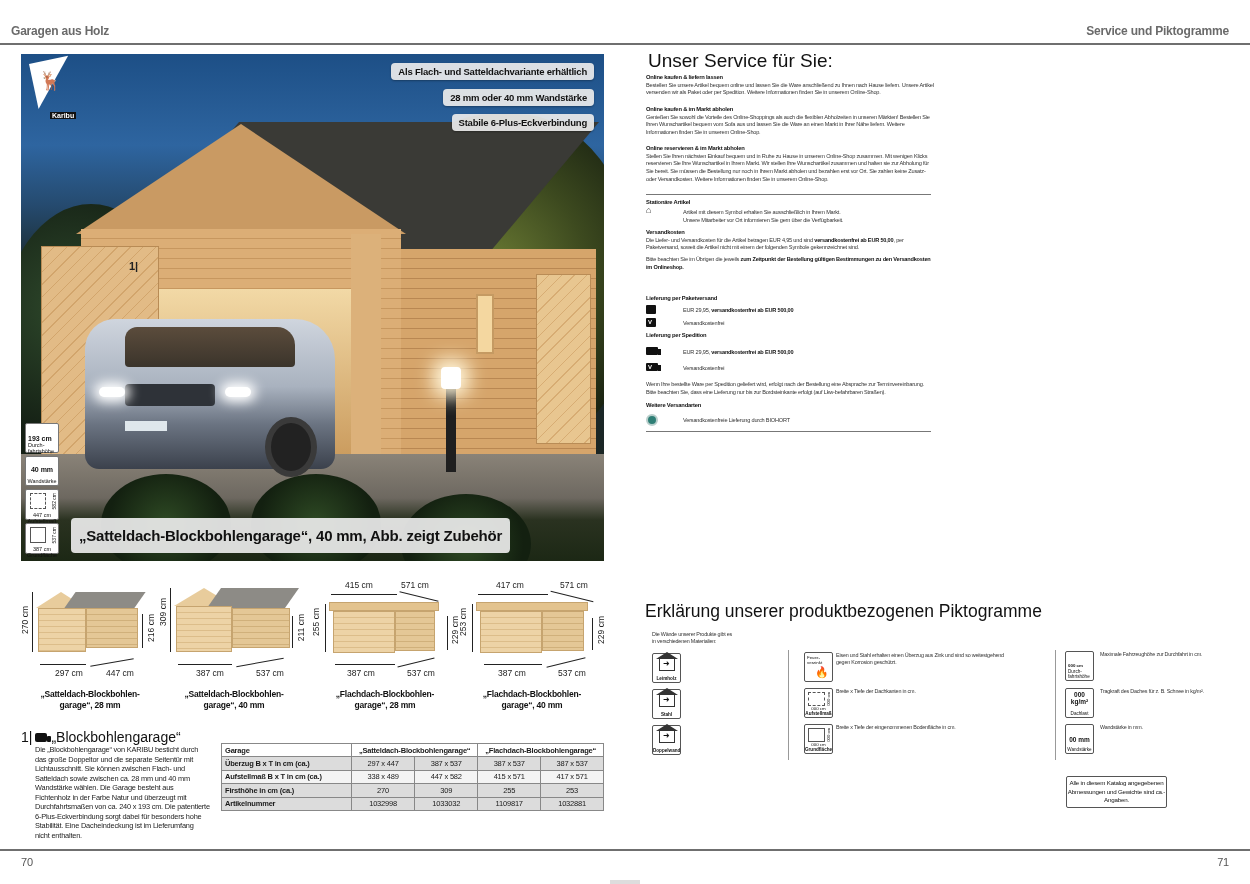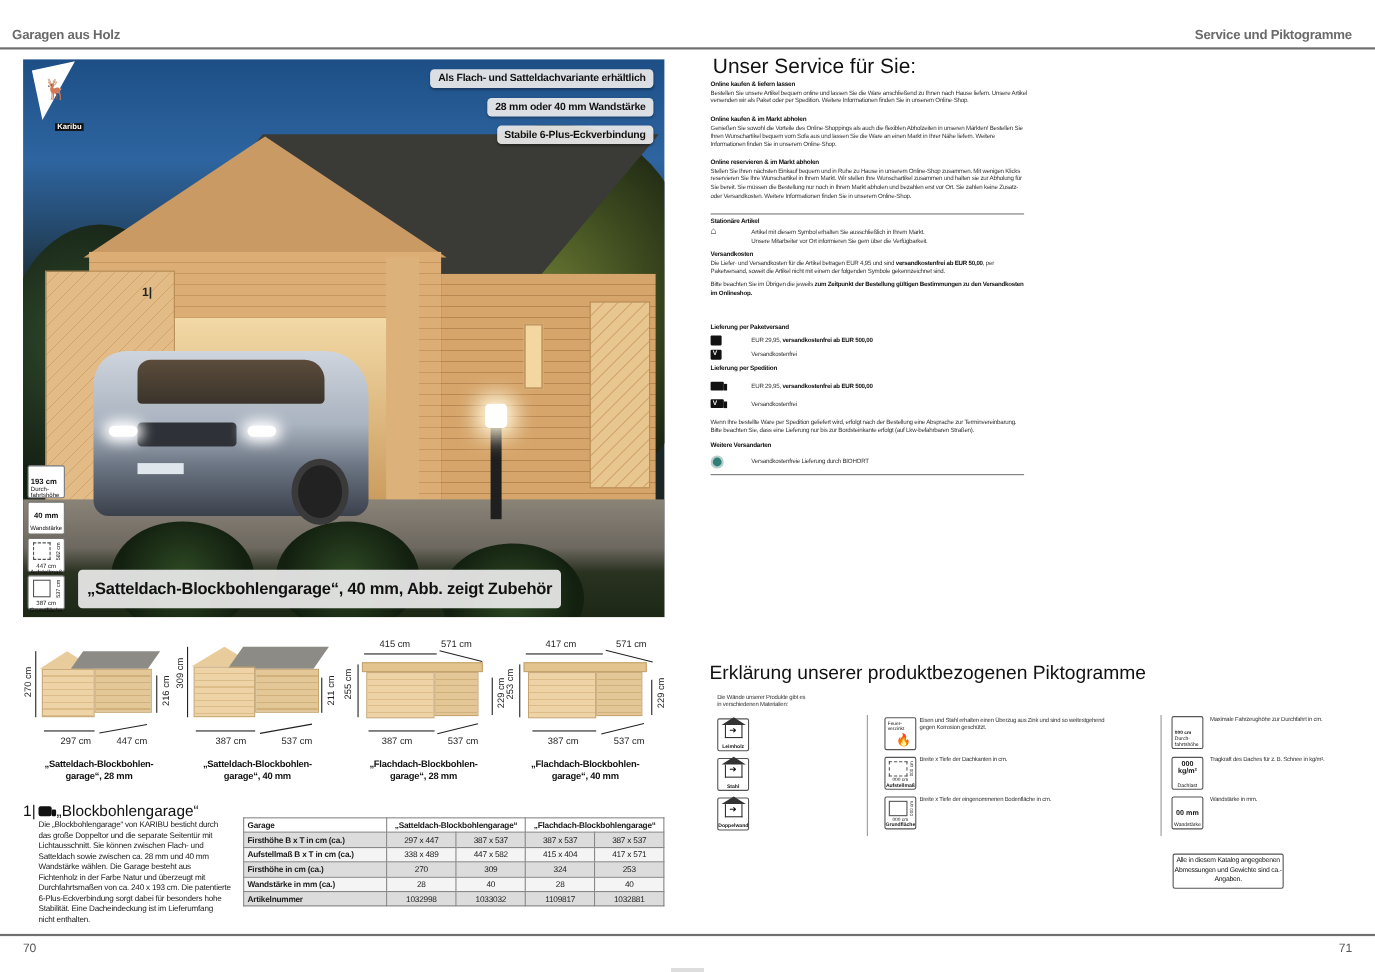--- a/index.html
+++ b/index.html
@@ -300,46 +300,39 @@
 <div class="desc-text cond">Die „Blockbohlengarage“ von KARIBU  besticht durch das große Doppeltor und die separate Seitentür mit Lichtausschnitt. Sie können zwischen Flach- und Satteldach sowie zwischen ca. 28 mm und 40 mm Wandstärke wählen. Die Garage besteht aus Fichtenholz in der Farbe Natur und überzeugt mit Durchfahrtsmaßen von ca. 240 x 193 cm. Die patentierte 6-Plus-Eckverbindung sorgt dabei für besonders hohe Stabilität. Eine Dacheindeckung ist im Lieferumfang nicht enthalten.</div>
 
 <table class="spec-table cond">
   <tbody>
       <tr>
     <th class="first">Garage</th>
     <th colspan="2">„Satteldach-Blockbohlengarage“</th>
     <th colspan="2">„Flachdach-Blockbohlengarage“</th>
   </tr>
   <tr class="shade">
-    <td class="lab">Firsthöhe B x T in cm (ca.)</td>
+    <td class="lab">Überzug B x T in cm (ca.)</td>
     <td>297 x 447</td>
     <td>387 x 537</td>
     <td>387 x 537</td>
     <td>387 x 537</td>
   </tr>
   <tr class="plain">
     <td class="lab">Aufstellmaß B x T in cm (ca.)</td>
     <td>338 x 489</td>
     <td>447 x 582</td>
-    <td>415 x 404</td>
+    <td>415 x 571</td>
     <td>417 x 571</td>
   </tr>
   <tr class="shade">
     <td class="lab">Firsthöhe in cm (ca.)</td>
     <td>270</td>
     <td>309</td>
-    <td>324</td>
+    <td>255</td>
     <td>253</td>
-  </tr>
-  <tr class="plain">
-    <td class="lab">Wandstärke in mm (ca.)</td>
-    <td>28</td>
-    <td>40</td>
-    <td>28</td>
-    <td>40</td>
   </tr>
   <tr class="shade">
     <td class="lab">Artikelnummer</td>
     <td>1032998</td>
     <td>1033032</td>
     <td>1109817</td>
     <td>1032881</td>
   </tr>
 </tbody>
   </table>

